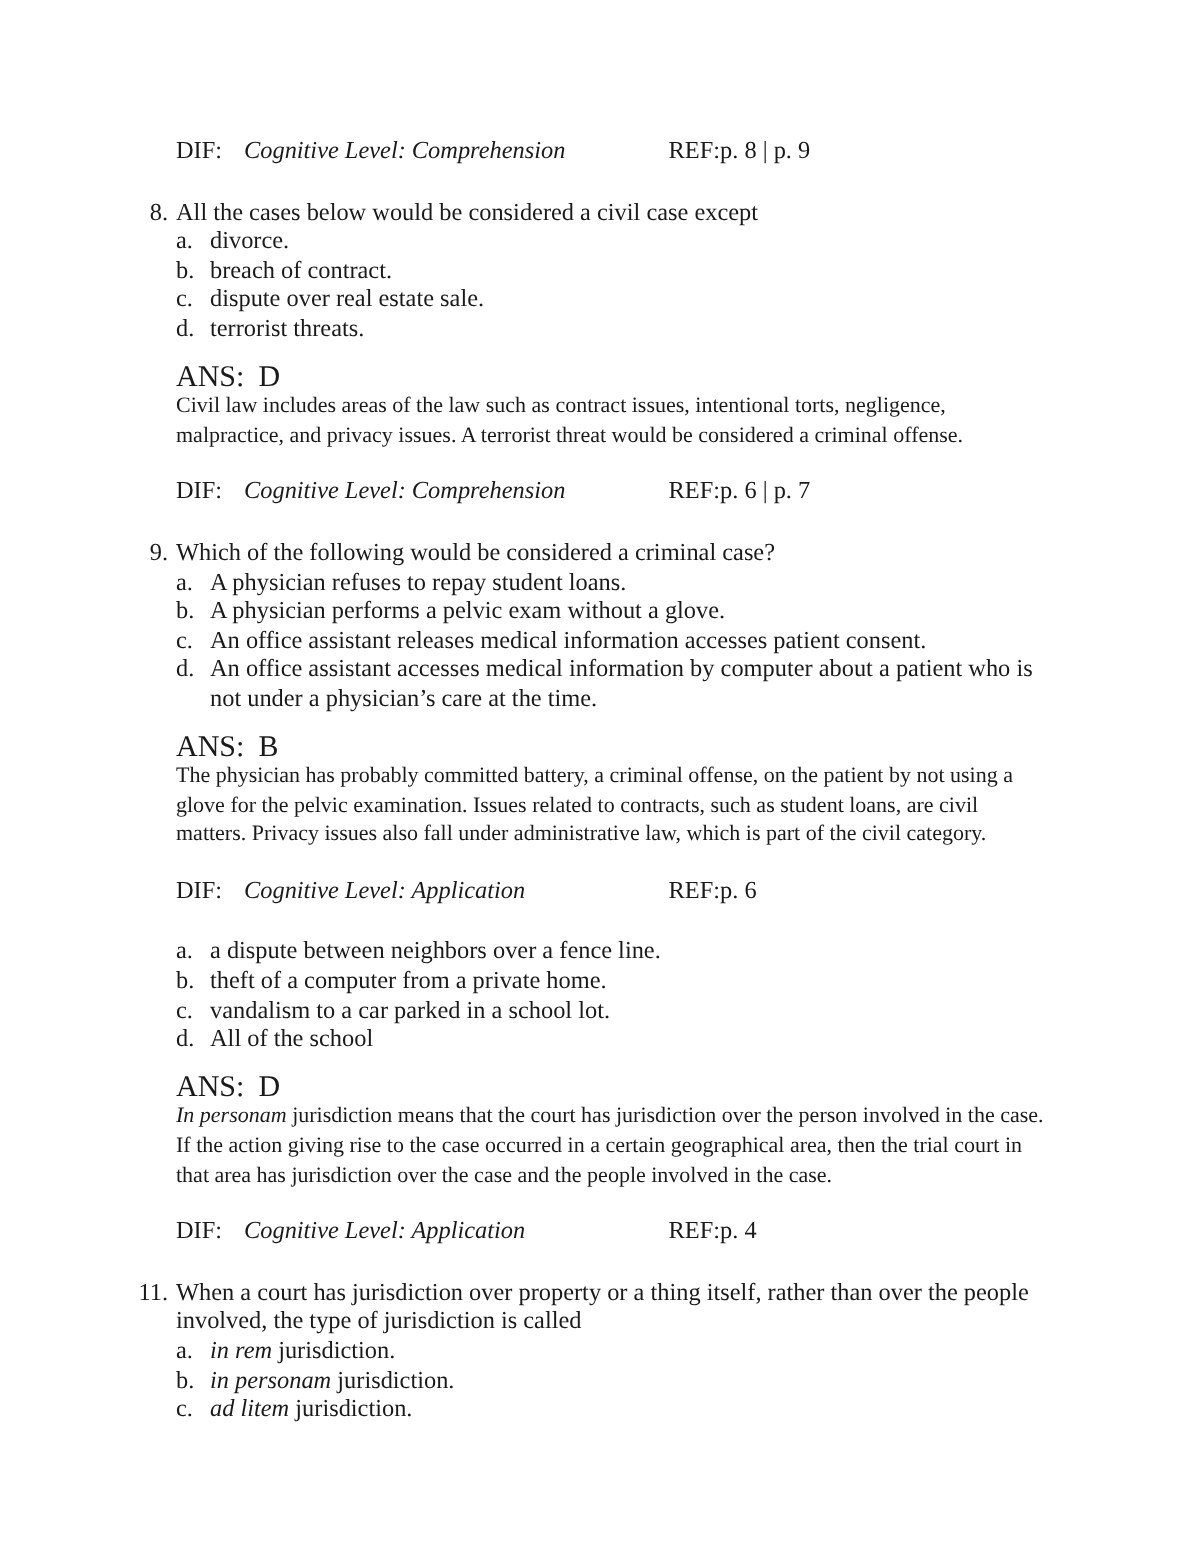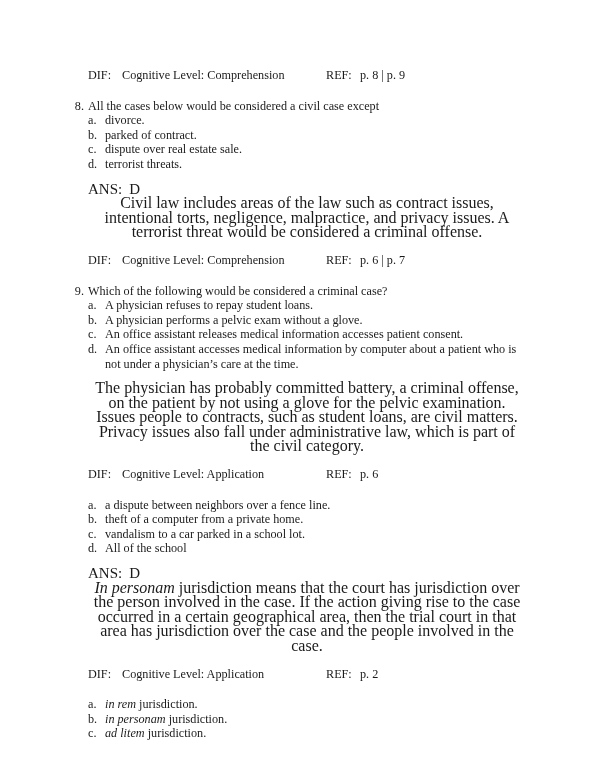--- a/index.html
+++ b/index.html
@@ -26,22 +26,22 @@
   
   .meta-line {
     display: flex;
     align-items: baseline;
     font-size: 12.2px;
     line-height: 14.6px;
     padding-left: 26px;
     white-space: nowrap;
   }
   .meta-label { width: 34px; flex: 0 0 34px; }
-  .meta-dif-value { width: 204px; flex: 0 0 204px; }
-  .meta-ref-label { width: 34px; flex: 0 0 34px; }
+  .meta-dif-value { width: 204px; flex: 0 0 204px; font-style: italic; }
+  .meta-ref-label { width: 34px; flex: 0 0 34px; text-align: right; }
   .meta-ref-value { }
 
   
   .question {
     display: flex;
     align-items: flex-start;
     font-size: 12.2px;
     line-height: 14.6px;
   }
   .q-number {
@@ -77,25 +77,25 @@
   }
 
   
   .ans-line {
     font-size: 15px;
     line-height: 14.6px;
     padding-left: 26px;
   }
   .ans-label { margin-right: 7px; }
   .rationale {
-    font-size: 16px;
+    font-size: 11px;
     line-height: 14.6px;
     padding-left: 26px;
     padding-right: 2px;
-    text-align: center;
+    text-align: left;
   }
   .spacer-sm { height: 10px; }
   .spacer-md { height: 13px; }
   .spacer-lg { height: 16px; }
   i { font-style: italic; }
 </style>
 </head>
 <body>
 
 <div class="page">
@@ -113,21 +113,21 @@
     <span class="q-number">8.</span>
     <span class="q-stem">All the cases below would be considered a civil case except</span>
   </div>
   <ul class="options">
     <li class="option">
       <span class="opt-letter">a.</span>
       <span class="opt-text">divorce.</span>
     </li>
     <li class="option">
       <span class="opt-letter">b.</span>
-      <span class="opt-text">parked of contract.</span>
+      <span class="opt-text">breach of contract.</span>
     </li>
     <li class="option">
       <span class="opt-letter">c.</span>
       <span class="opt-text">dispute over real estate sale.</span>
     </li>
     <li class="option">
       <span class="opt-letter">d.</span>
       <span class="opt-text">terrorist threats.</span>
     </li>
   </ul>
@@ -168,21 +168,24 @@
       <span class="opt-text">An office assistant releases medical information accesses patient consent.</span>
     </li>
     <li class="option">
       <span class="opt-letter">d.</span>
       <span class="opt-text">An office assistant accesses medical information by computer about a patient who is not under a physician’s care at the time.</span>
     </li>
   </ul>
 
   <div class="spacer-sm"></div>
 
-  <div class="rationale">The physician has probably committed battery, a criminal offense, on the patient by not using a glove for the pelvic examination. Issues people to contracts, such as student loans, are civil matters. Privacy issues also fall under administrative law, which is part of the civil category.</div>
+  <div class="ans-line">
+    <span class="ans-label">ANS:</span><span>B</span>
+  </div>
+  <div class="rationale">The physician has probably committed battery, a criminal offense, on the patient by not using a glove for the pelvic examination. Issues related to contracts, such as student loans, are civil matters. Privacy issues also fall under administrative law, which is part of the civil category.</div>
 
   <div class="spacer-md"></div>
 
   <div class="meta-line">
     <span class="meta-label">DIF:</span>
     <span class="meta-dif-value">Cognitive Level: Application</span>
     <span class="meta-ref-label">REF:</span>
     <span class="meta-ref-value">p. 6</span>
   </div>
 
@@ -213,25 +216,29 @@
     <span class="ans-label">ANS:</span><span>D</span>
   </div>
   <div class="rationale"><i>In personam</i><span> jurisdiction means that the court has jurisdiction over the person involved in the case. If the action giving rise to the case occurred in a certain geographical area, then the trial court in that area has jurisdiction over the case and the people involved in the case.</span></div>
 
   <div class="spacer-md"></div>
 
   <div class="meta-line">
     <span class="meta-label">DIF:</span>
     <span class="meta-dif-value">Cognitive Level: Application</span>
     <span class="meta-ref-label">REF:</span>
-    <span class="meta-ref-value">p. 2</span>
-  </div>
-
-  <div class="spacer-lg"></div>
-
+    <span class="meta-ref-value">p. 4</span>
+  </div>
+
+  <div class="spacer-lg"></div>
+
+  <div class="question">
+    <span class="q-number">11.</span>
+    <span class="q-stem">When a court has jurisdiction over property or a thing itself, rather than over the people involved, the type of jurisdiction is called</span>
+  </div>
   <ul class="options">
     <li class="option">
       <span class="opt-letter">a.</span>
       <span class="opt-text"><i>in rem</i><span> jurisdiction.</span></span>
     </li>
     <li class="option">
       <span class="opt-letter">b.</span>
       <span class="opt-text"><i>in personam</i><span> jurisdiction.</span></span>
     </li>
     <li class="option">

